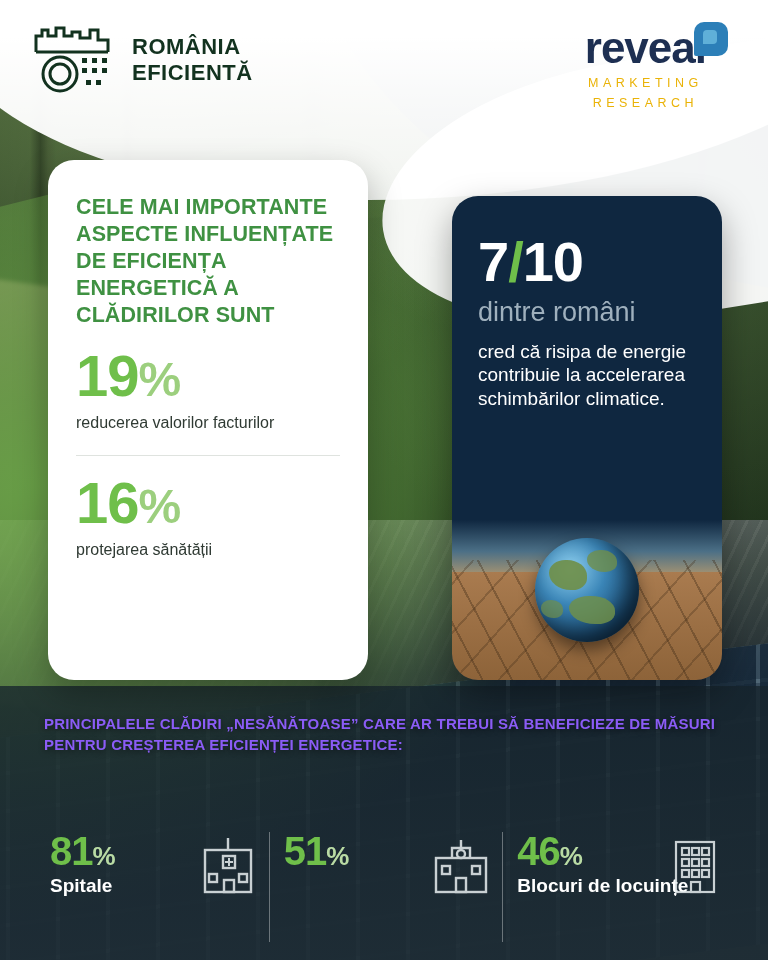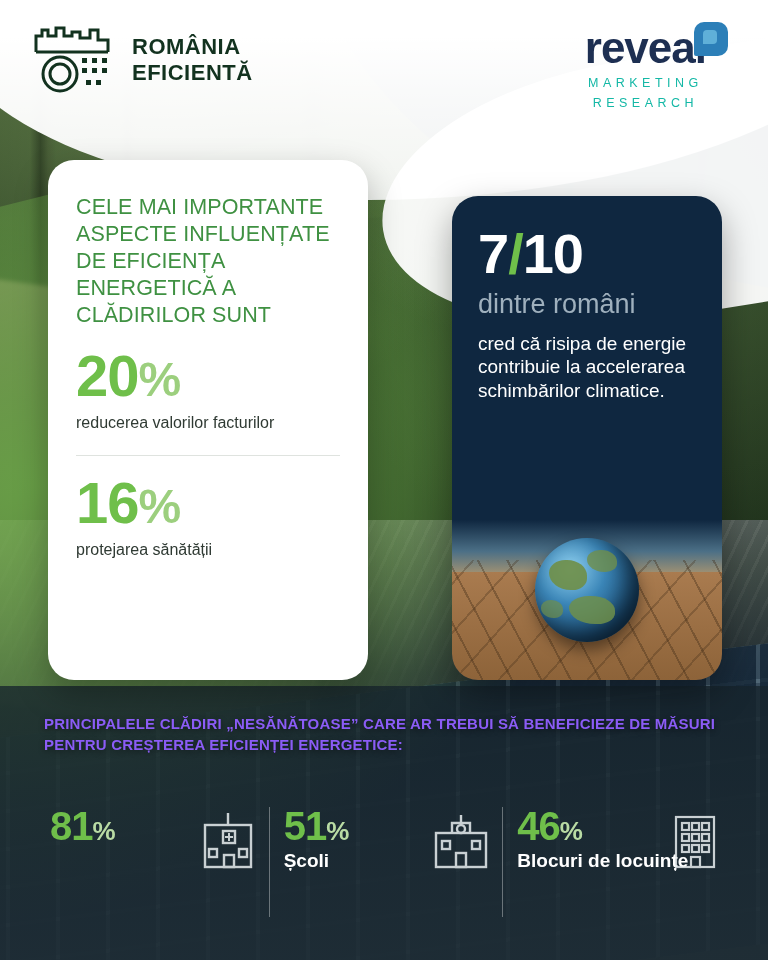--- a/index.html
+++ b/index.html
@@ -76,52 +76,52 @@
   .header { position: absolute; left: 0; top: 0; width: 768px; height: 130px; padding-left: 19px; }
   .logo-ro { position: absolute; left: 30px; top: 22px; display: flex; align-items: center; gap: 10px; }
   .logo-ro .mark { width: 92px; height: 76px; position: relative; }
   .logo-ro .txt { color: #12321f; font-weight: 700; line-height: 1.0; }
   .logo-ro .txt .l1 { font-size: 22px; letter-spacing: .5px; }
   .logo-ro .txt .l2 { font-size: 22px; letter-spacing: .5px; margin-top: 4px; }
 
   .logo-reveal { position: absolute; right: 62px; top: 26px; text-align: center; }
   .logo-reveal .word { font-size: 44px; font-weight: 700; color: #1d2f52; letter-spacing: -1px; line-height: 1; }
   .logo-reveal .sub1, .logo-reveal .sub2 {
-    font-size: 12.5px; letter-spacing: 4.5px; color: #14b8a6; margin-top: 6px; font-weight: 400;
+    font-size: 12.5px; letter-spacing: 4.5px; color: #eab308; margin-top: 6px; font-weight: 400;
   }
   .logo-reveal .dot {
     position: absolute; right: -22px; top: -4px; width: 34px; height: 34px; border-radius: 10px 10px 10px 2px;
     background: #2c7fb8;
   }
   .logo-reveal .dot::after {
     content: ""; position: absolute; left: 9px; top: 8px; width: 14px; height: 14px; border-radius: 4px 4px 4px 0;
     background: #5fb0d8;
   }
 
   
   .card-white {
     position: absolute; left: 48px; top: 160px; width: 320px; height: 520px;
     background: #ffffff; border-radius: 26px; box-shadow: 0 14px 34px rgba(0,0,0,.28);
     padding: 34px 28px 26px 28px;
   }
   .card-white h2 {
-    color: #3f9142; font-size: 21.5px; font-weight: 400; line-height: 1.26; letter-spacing: .1px;
+    color: #3f9142; font-size: 21.5px; font-weight: 700; line-height: 1.26; letter-spacing: .1px;
     text-transform: uppercase;
   }
   .stat-big { color: #6fbf4a; font-size: 58px; font-weight: 700; line-height: 1; margin-top: 18px; letter-spacing: -1px; }
   .stat-big .pct { color: #9ccf7e; font-size: 48px; }
   .stat-label { color: #2f3a33; font-size: 16px; line-height: 1.25; margin-top: 8px; }
   .divider { height: 1px; background: #dfe3df; margin: 22px 0 4px 0; }
 
   
   .card-dark {
     position: absolute; left: 452px; top: 196px; width: 270px; height: 484px;
     border-radius: 26px; overflow: hidden; background: #0f2740; box-shadow: 0 14px 34px rgba(0,0,0,.35);
   }
-  .card-dark .inner { padding: 30px 26px 0 26px; }
+  .card-dark .inner { padding: 38px 26px 0 26px; }
   .card-dark .ratio { font-size: 56px; font-weight: 700; color: #ffffff; line-height: 1; letter-spacing: -1px; }
   .card-dark .ratio .slash { color: #6fbf4a; }
   .card-dark .ratio .ten { color: #ffffff; }
   .card-dark .who { font-size: 27px; color: #9fb0bd; font-weight: 400; margin-top: 8px; line-height: 1.1; }
   .card-dark .body { font-size: 19px; color: #ffffff; line-height: 1.25; margin-top: 12px; }
   .earth-photo {
     position: absolute; left: 0; bottom: 0; width: 270px; height: 160px;
     background:
       radial-gradient(circle at 50% 46%, rgba(0,0,0,0) 52px, rgba(0,0,0,0) 53px),
       linear-gradient(180deg, #b9885c 0%, #a87a4e 35%, #8d6339 100%);
@@ -146,21 +146,21 @@
     overflow: hidden;
   }
   .globe .land { position: absolute; background: #6f8f4a; border-radius: 45% 55% 40% 60%; opacity: .92; }
 
   
   .bottom-title {
     position: absolute; left: 44px; top: 714px; width: 690px;
     color: #8b5cf6; font-size: 15px; font-weight: 700; line-height: 1.38; text-transform: uppercase;
     letter-spacing: .2px; text-shadow: 0 2px 6px rgba(0,0,0,.45);
   }
-  .kpis { position: absolute; left: 36px; top: 807px; width: 700px; height: 110px; display: flex; }
+  .kpis { position: absolute; left: 36px; top: 832px; width: 700px; height: 110px; display: flex; }
   .kpi { flex: 1; position: relative; padding-left: 14px; }
   .kpi + .kpi { border-left: 1px solid rgba(255,255,255,.35); }
   .kpi .row { display: flex; align-items: flex-start; gap: 8px; }
   .kpi .num { color: #6fbf4a; font-size: 40px; font-weight: 700; line-height: .95; letter-spacing: -1px; }
   .kpi .num .pct { color: #b9dba4; font-size: 26px; }
   .kpi .lbl { color: #ffffff; font-size: 19px; font-weight: 700; margin-top: 6px; line-height: 1.1; }
   .kpi .icon { position: absolute; right: 10px; top: 2px; opacity: .85; }
 
   svg { display: block; }
 </style>
@@ -227,21 +227,21 @@
     <div class="sub1">MARKETING</div>
     <div class="sub2">RESEARCH</div>
   </div>
 </div>
 
 <div class="card-white">
   <h2>CELE MAI IMPORTANTE ASPECTE INFLUENȚATE DE EFICIENȚA ENERGETICĂ A CLĂDIRILOR SUNT</h2>
 
   <div>
     <div class="stat-big">
-      <span>20</span><span class="pct">%</span>
+      <span>19</span><span class="pct">%</span>
     </div>
     <div class="stat-label">reducerea valorilor facturilor</div>
   </div>
 
   <div class="divider"></div>
 
   <div>
     <div class="stat-big">
       <span>16</span><span class="pct">%</span>
     </div>
@@ -272,40 +272,40 @@
 <div class="bottom-title">PRINCIPALELE CLĂDIRI „NESĂNĂTOASE” CARE AR TREBUI SĂ BENEFICIEZE DE MĂSURI PENTRU CREȘTEREA EFICIENȚEI ENERGETICE:</div>
 
 <div class="kpis">
 
   <div class="kpi">
     <div class="row">
       <div class="num">
         <span>81</span><span class="pct">%</span>
       </div>
     </div>
+    <div class="lbl">Spitale</div>
     <div class="icon">
       <svg width="62" height="62" viewBox="0 0 62 62" fill="none" stroke="#e8eef0" stroke-width="2.4">
         <rect x="8" y="16" width="46" height="42"></rect>
         <path d="M31 4 L31 16"></path>
         <rect x="26" y="22" width="12" height="12"></rect>
         <path d="M32 24 L32 32 M28 28 L36 28" stroke-width="2"></path>
         <rect x="12" y="40" width="8" height="8"></rect>
         <rect x="42" y="40" width="8" height="8"></rect>
         <rect x="27" y="46" width="10" height="12"></rect>
       </svg>
     </div>
   </div>
 
   <div class="kpi">
     <div class="row">
       <div class="num">
         <span>51</span><span class="pct">%</span>
       </div>
     </div>
-    <div class="lbl">Școli</div>
     <div class="icon">
       <svg width="62" height="62" viewBox="0 0 62 62" fill="none" stroke="#e8eef0" stroke-width="2.4">
         <rect x="6" y="24" width="50" height="34"></rect>
         <path d="M22 24 L22 14 L40 14 L40 24"></path>
         <circle cx="31" cy="20" r="4"></circle>
         <path d="M31 6 L31 14"></path>
         <rect x="12" y="32" width="8" height="8"></rect>
         <rect x="42" y="32" width="8" height="8"></rect>
         <rect x="26" y="44" width="10" height="14"></rect>
       </svg>

